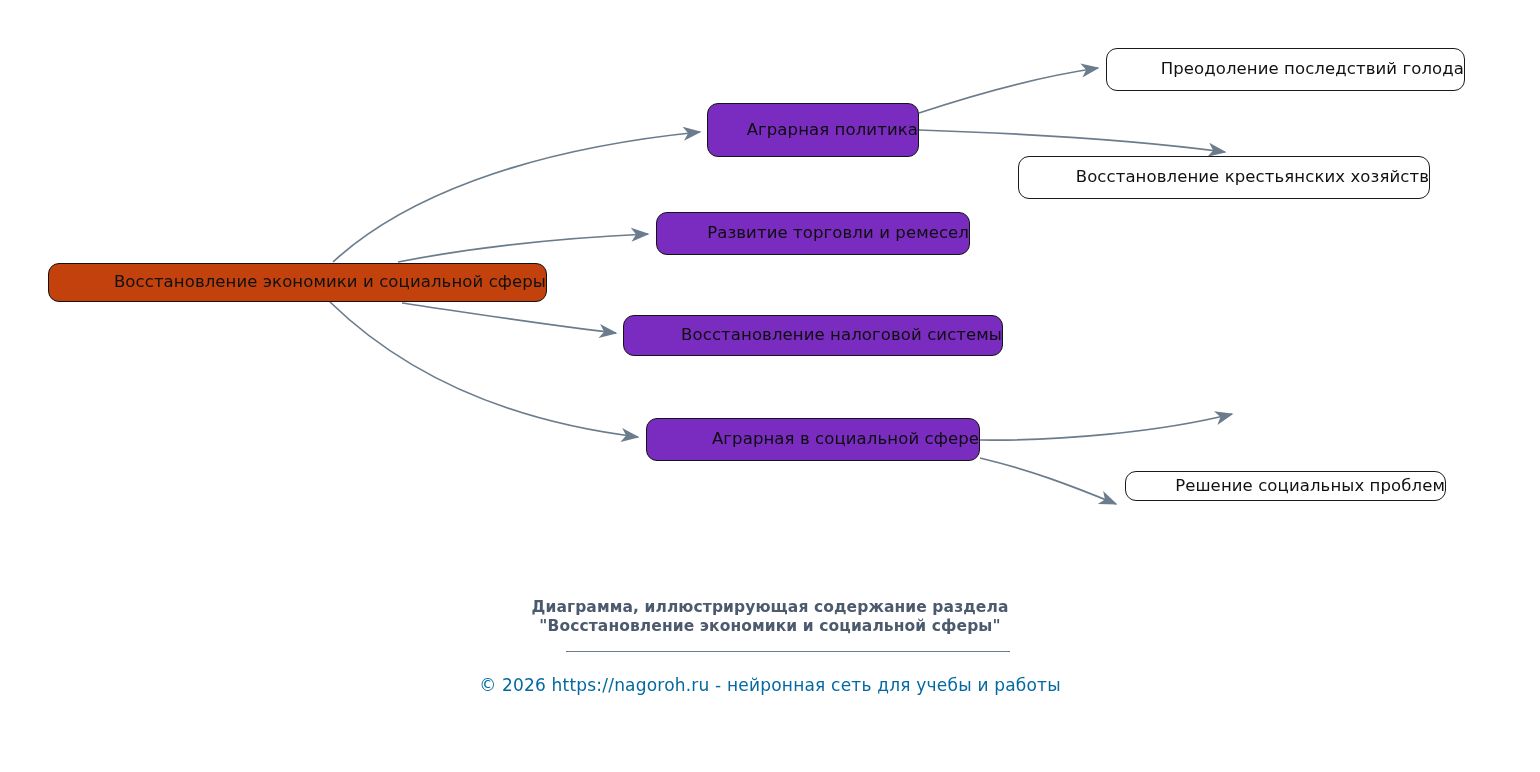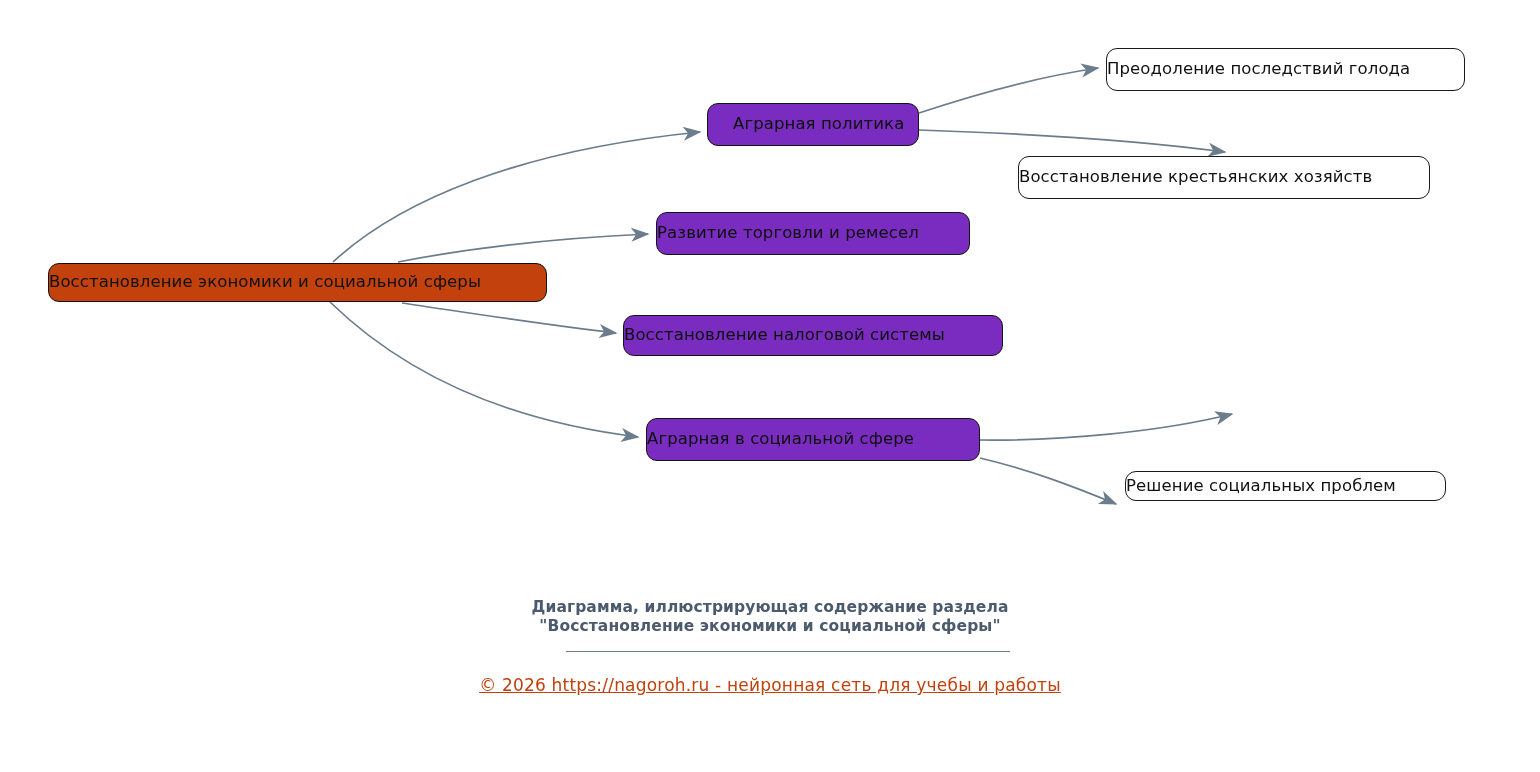--- a/index.html
+++ b/index.html
@@ -27,21 +27,21 @@
     top: 0;
     width: 1540px;
     height: 772px;
     pointer-events: none;
   }
   .node {
     position: absolute;
     box-sizing: border-box;
     display: flex;
     align-items: center;
-    justify-content: flex-start;
+    justify-content: flex-end;
     border-radius: 11px;
     border: 1.6px solid #1a1a1a;
     font-size: 16.5px;
     line-height: 1;
     color: #111111;
     white-space: nowrap;
     letter-spacing: 0.1px;
   }
   .node-root {
     background: #c2410c;
@@ -77,23 +77,22 @@
     position: absolute;
     left: 566px;
     top: 651px;
     width: 444px;
     height: 0;
     border-top: 1.4px solid #6d7c91;
   }
   .caption-copy {
     top: 675px;
     font-size: 17px;
-    color: #c2410c;
+    color: #0369a1;
     letter-spacing: 0.2px;
-    text-decoration: underline;
   }
 </style>
 </head>
 <body>
 
 <div id="canvas">
 
   <svg class="edges" viewBox="0 0 1540 772" xmlns="http://www.w3.org/2000/svg">
     <defs>
       <marker id="arrowhead" viewBox="0 0 12 10" refX="11" refY="5" markerWidth="11" markerHeight="9" orient="auto-start-reverse">
@@ -118,21 +117,21 @@
       <path d="M 980 440 C 1060 441 1160 432 1232 414"></path>
 
       <path d="M 980 458 C 1030 470 1070 485 1116 504"></path>
     </g>
   </svg>
 
   <div class="node node-root" style="left:48px; top:263px; width:499px; height:39px;">
     <span>Восстановление экономики и социальной сферы</span>
   </div>
 
-  <div class="node node-branch" style="left:707px; top:103px; width:212px; height:43px;padding-left:25px;">
+  <div class="node node-branch" style="left:707px; top:103px; width:212px; height:54px;padding-left:25px;">
     <span>Аграрная политика</span>
   </div>
 
   <div class="node node-branch" style="left:656px; top:212px; width:314px; height:43px;">
     <span>Развитие торговли и ремесел</span>
   </div>
 
   <div class="node node-branch" style="left:623px; top:315px; width:380px; height:41px;">
     <span>Восстановление налоговой системы</span>
   </div>

